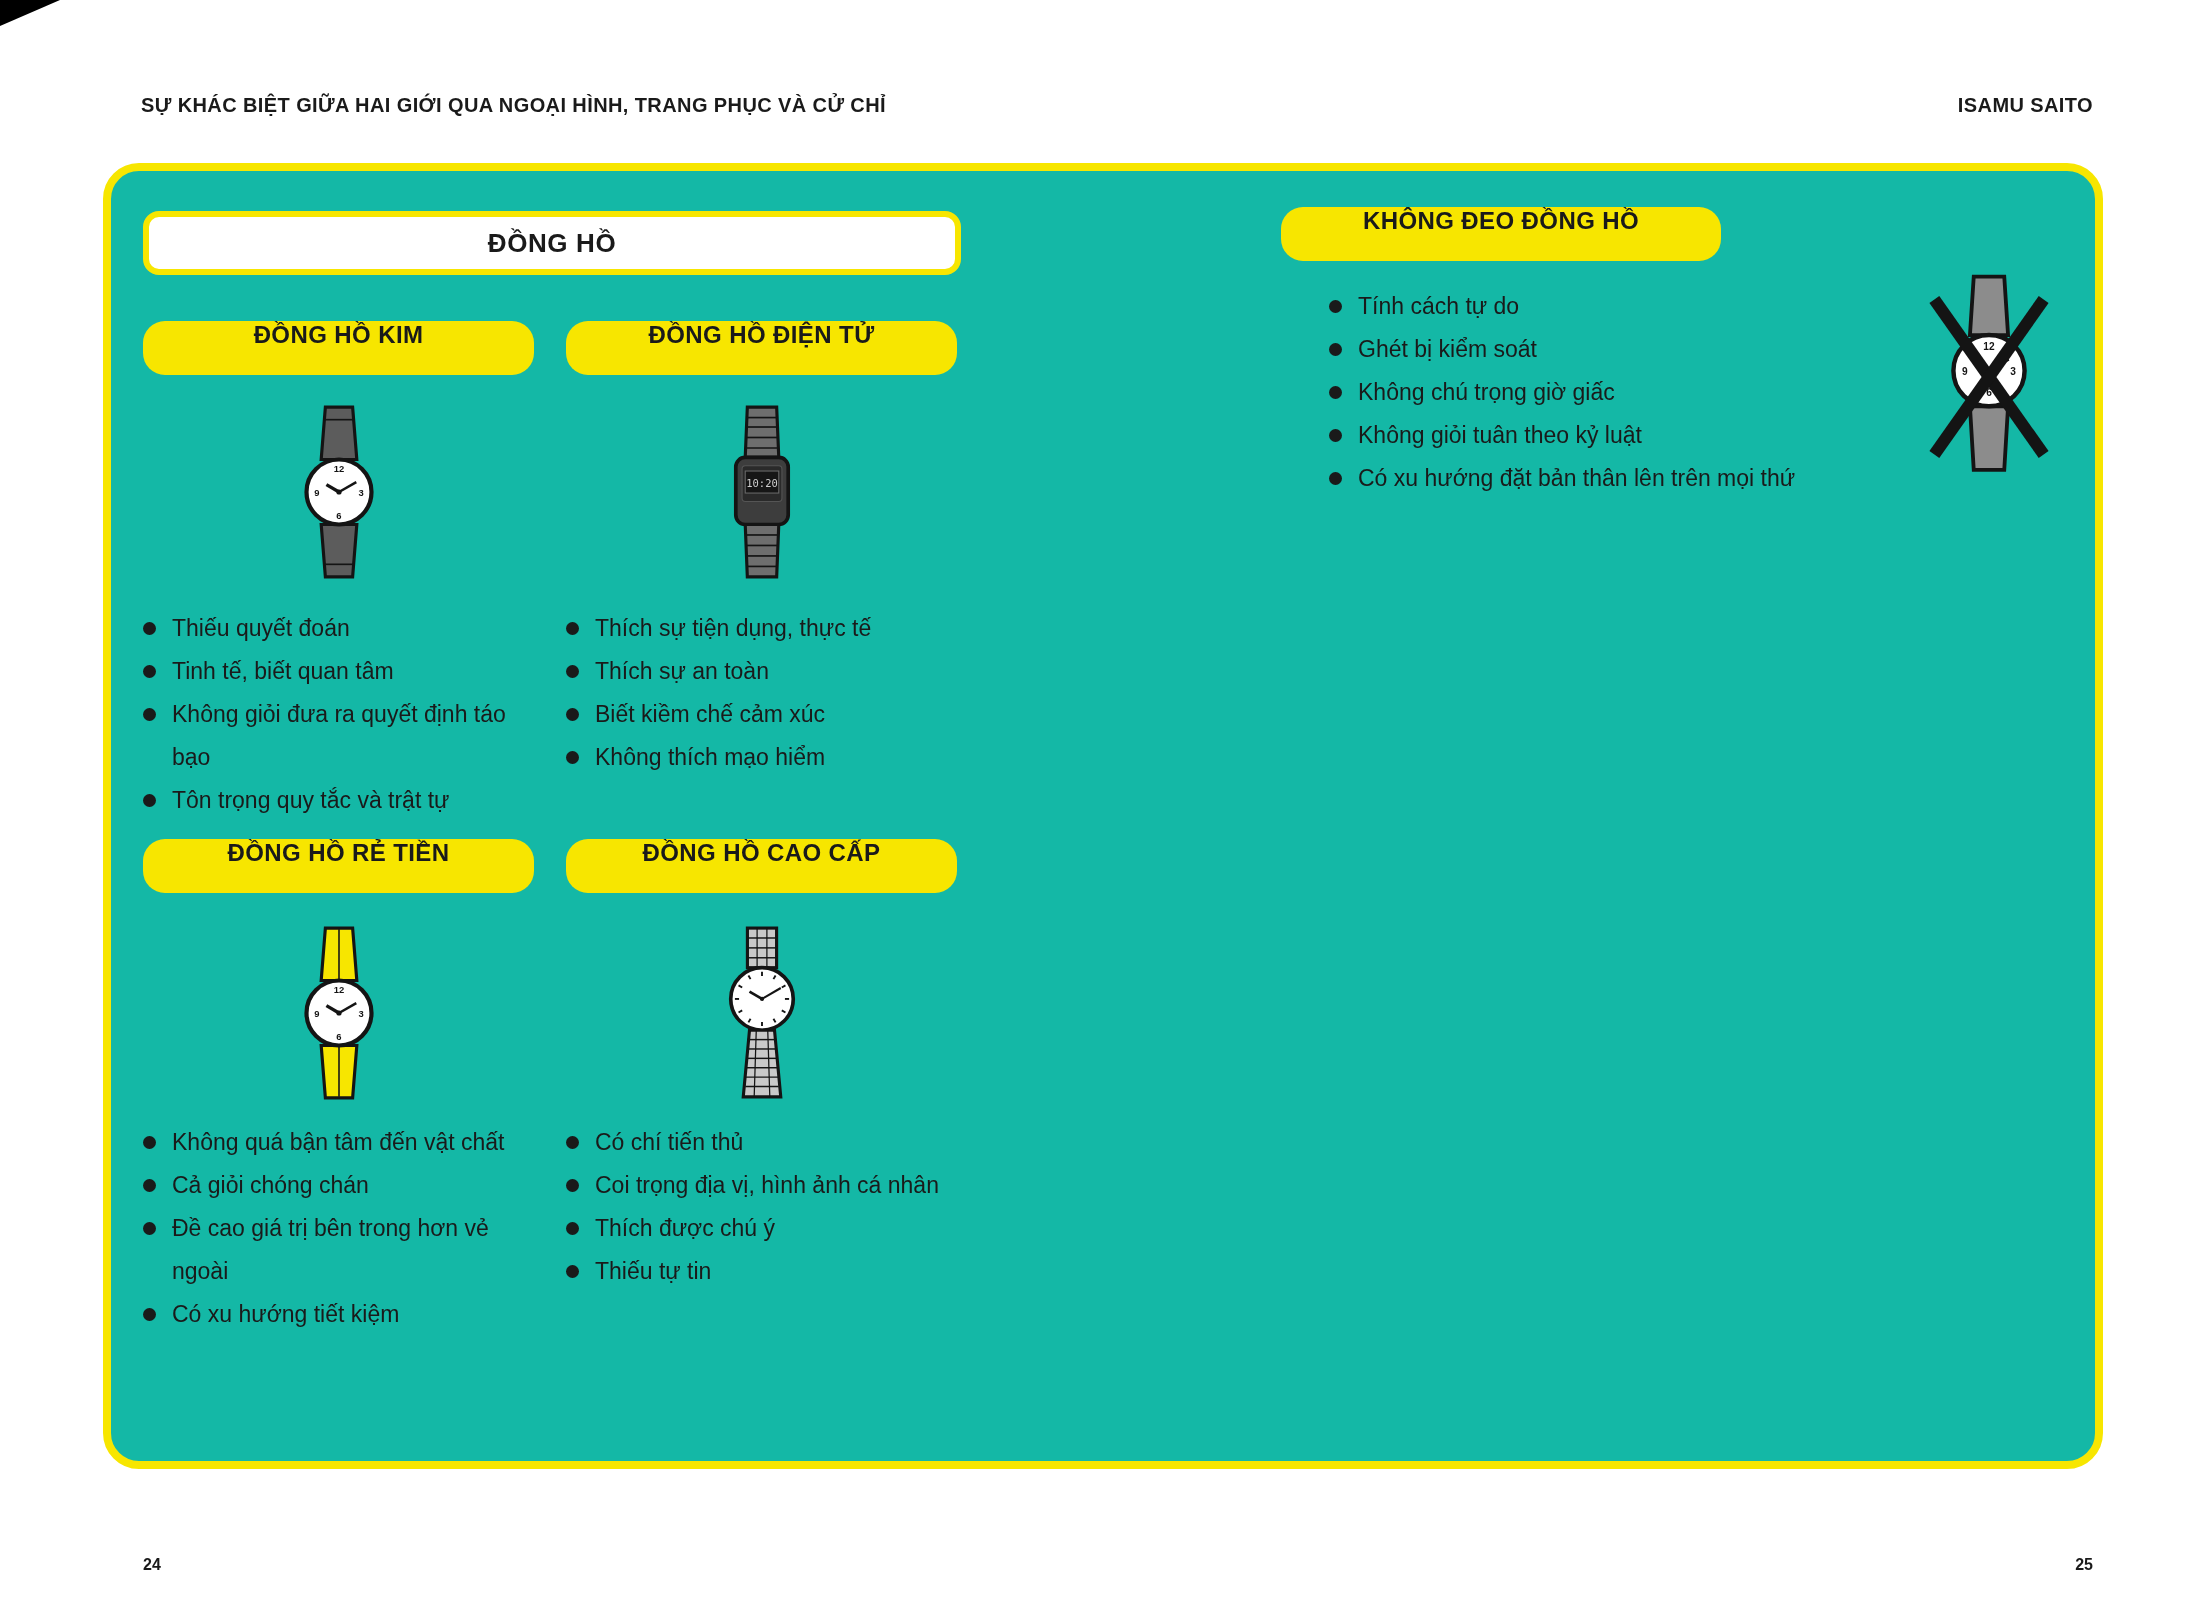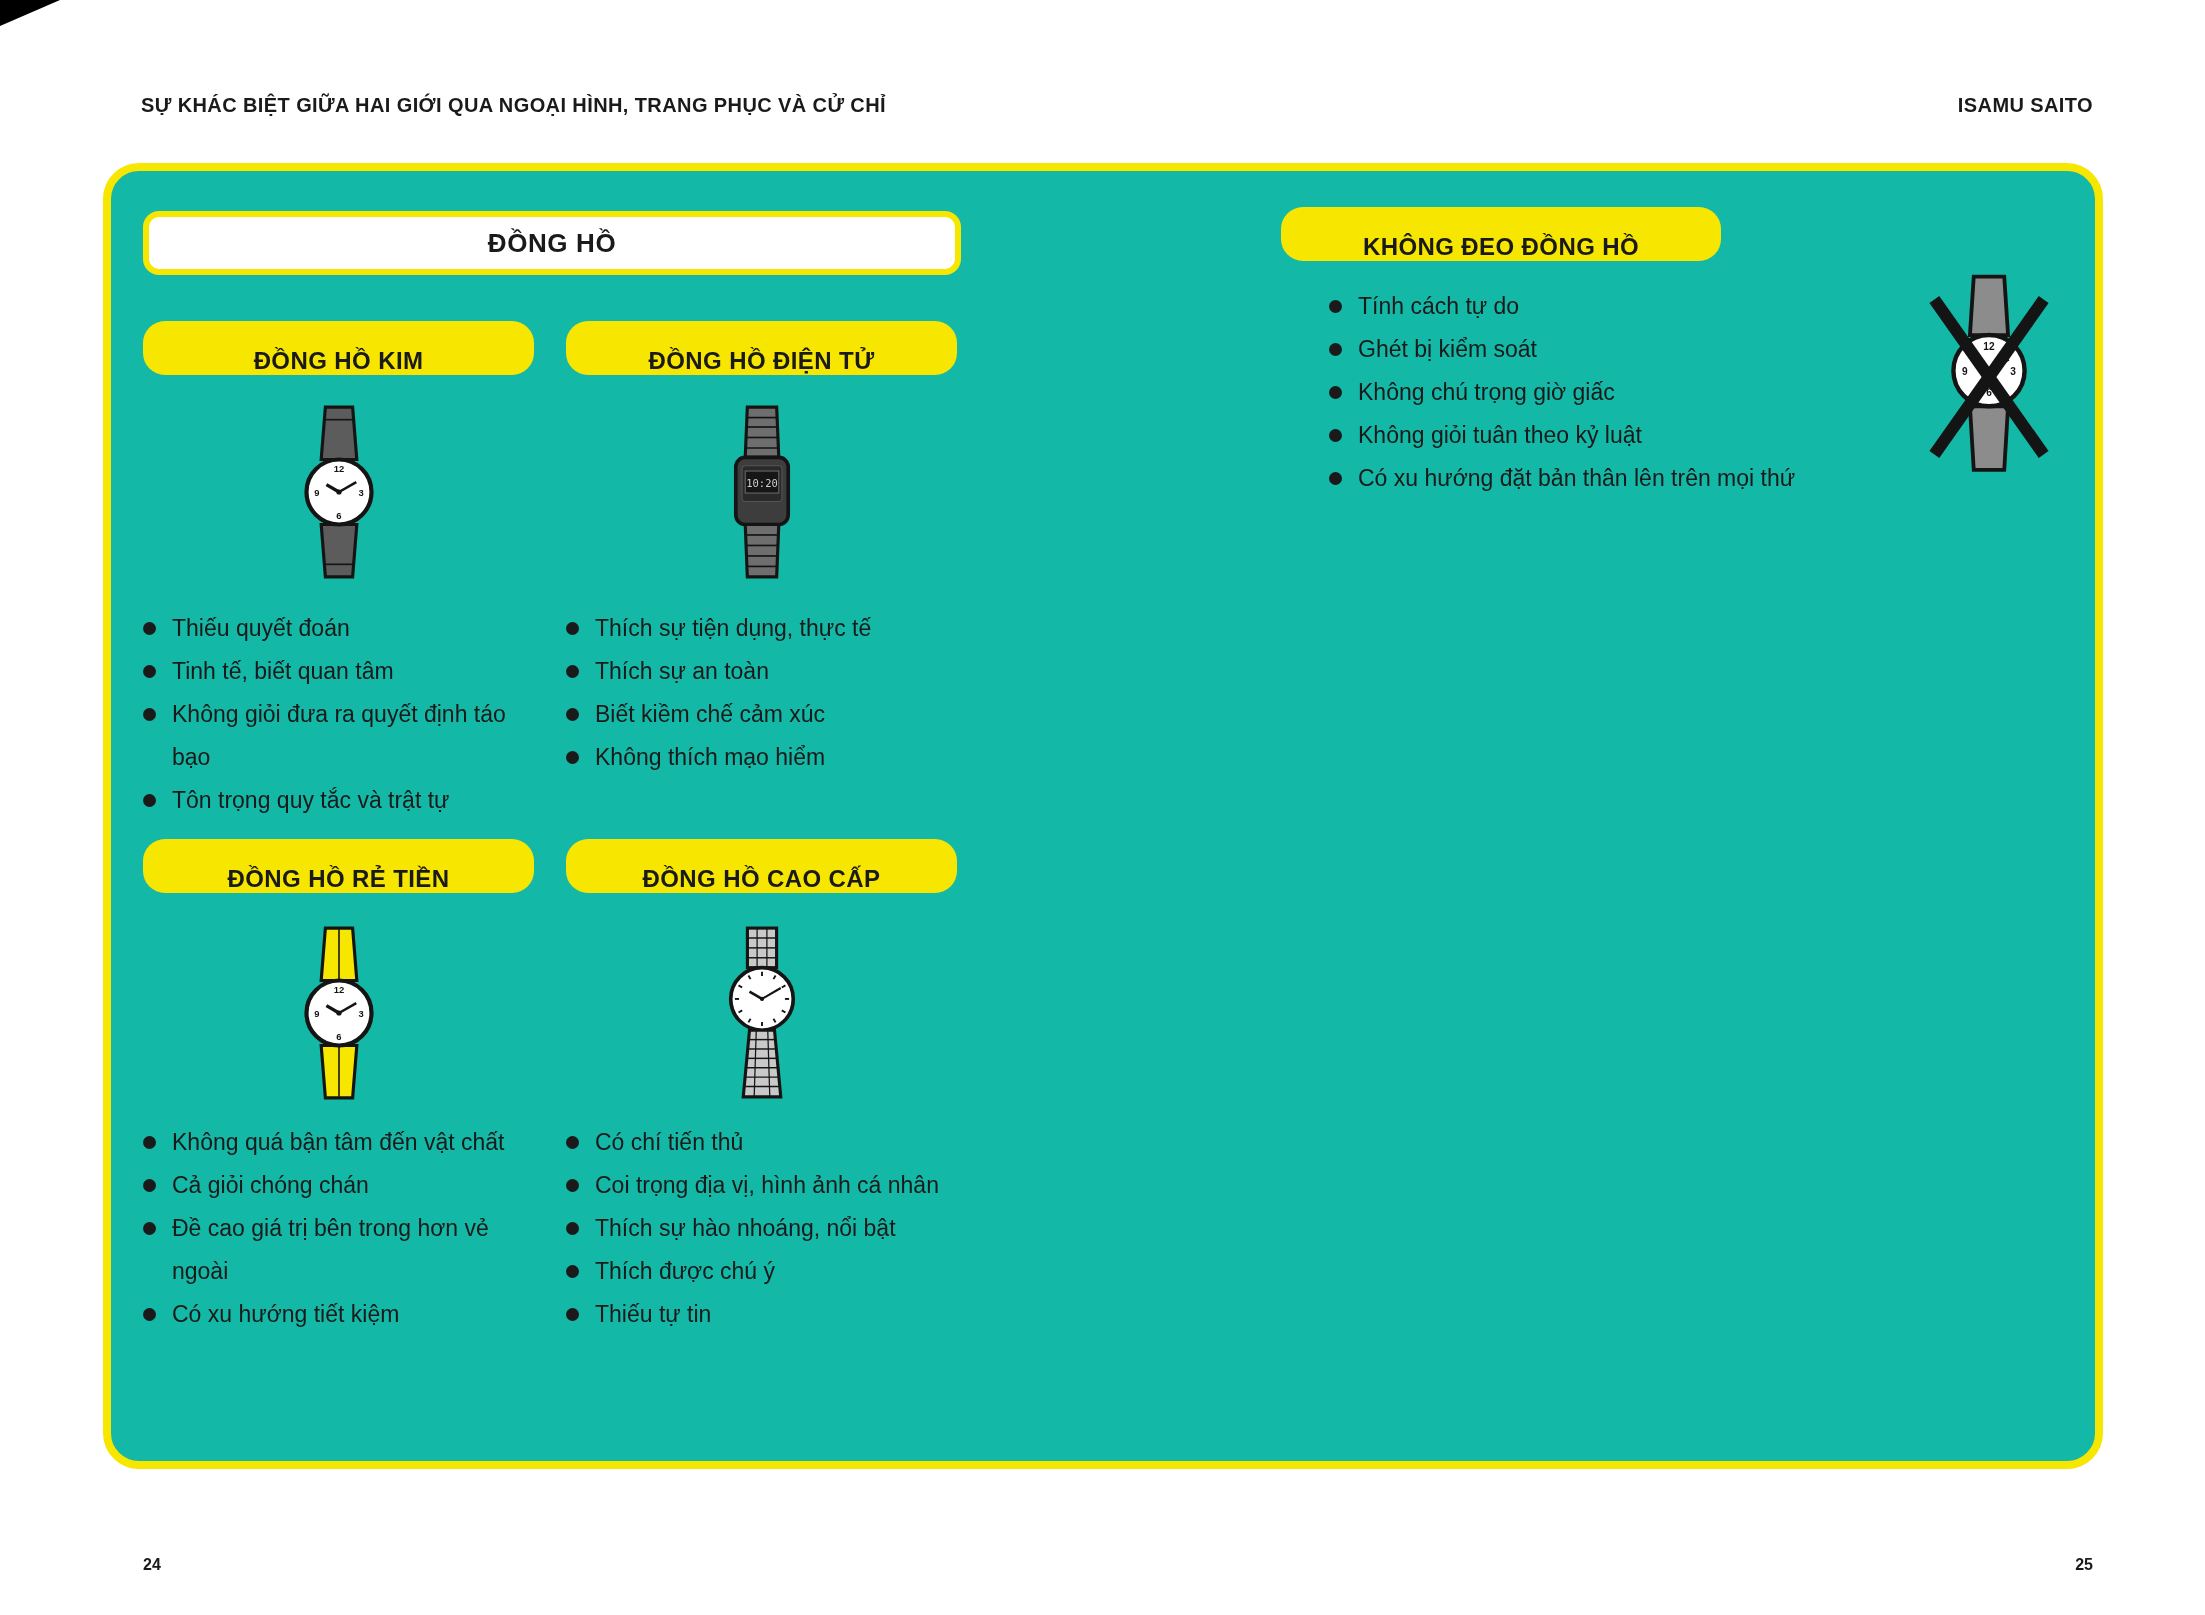--- a/index.html
+++ b/index.html
@@ -18,21 +18,21 @@
 
   .panel { position:absolute; left:103px; top:163px; width:2000px; height:1306px;
     border:8px solid var(--accent-yellow); border-radius:36px; background:#14b8a6; }
 
   .title-box { position:absolute; left:32px; top:40px; width:818px; height:64px;
     border:6px solid var(--accent-yellow); border-radius:16px; background:#fff;
     display:flex; align-items:center; justify-content:center;
     font-weight:bold; font-size:26px; letter-spacing:.6px; }
 
   .pill { position:absolute; height:54px; border-radius:22px; background:var(--accent-yellow);
-    display:flex; align-items:flex-end; justify-content:center;
+    display:flex; align-items:flex-start; justify-content:center;
     font-weight:bold; font-size:24px; letter-spacing:.4px; }
   .pill-kim    { left:32px;  top:150px; width:391px; }
   .pill-dientu { left:455px; top:150px; width:391px; }
   .pill-retien { left:32px;  top:668px; width:391px; }
   .pill-caocap { left:455px; top:668px; width:391px; }
   .pill-nowatch{ left:1170px; top:36px; width:440px; }
 
   .watch { position:absolute; }
   .watch-analog  { left:186px; top:234px; }
   .watch-digital { left:609px; top:234px; }
@@ -231,24 +231,20 @@
     <li>
         <span class="dot"></span>
         <span>Có chí tiến thủ</span>
       </li>
     <li>
         <span class="dot"></span>
         <span>Coi trọng địa vị, hình ảnh cá nhân</span>
       </li>
     <li>
         <span class="dot"></span>
-        <span>Thích sự hào nhoáng, nổi bật</span>
-      </li>
-    <li>
-        <span class="dot"></span>
         <span>Thích được chú ý</span>
       </li>
     <li>
         <span class="dot"></span>
         <span>Thiếu tự tin</span>
       </li>
   </ul>
 
   <div class="pill pill-nowatch">
     <span>KHÔNG ĐEO ĐỒNG HỒ</span>

